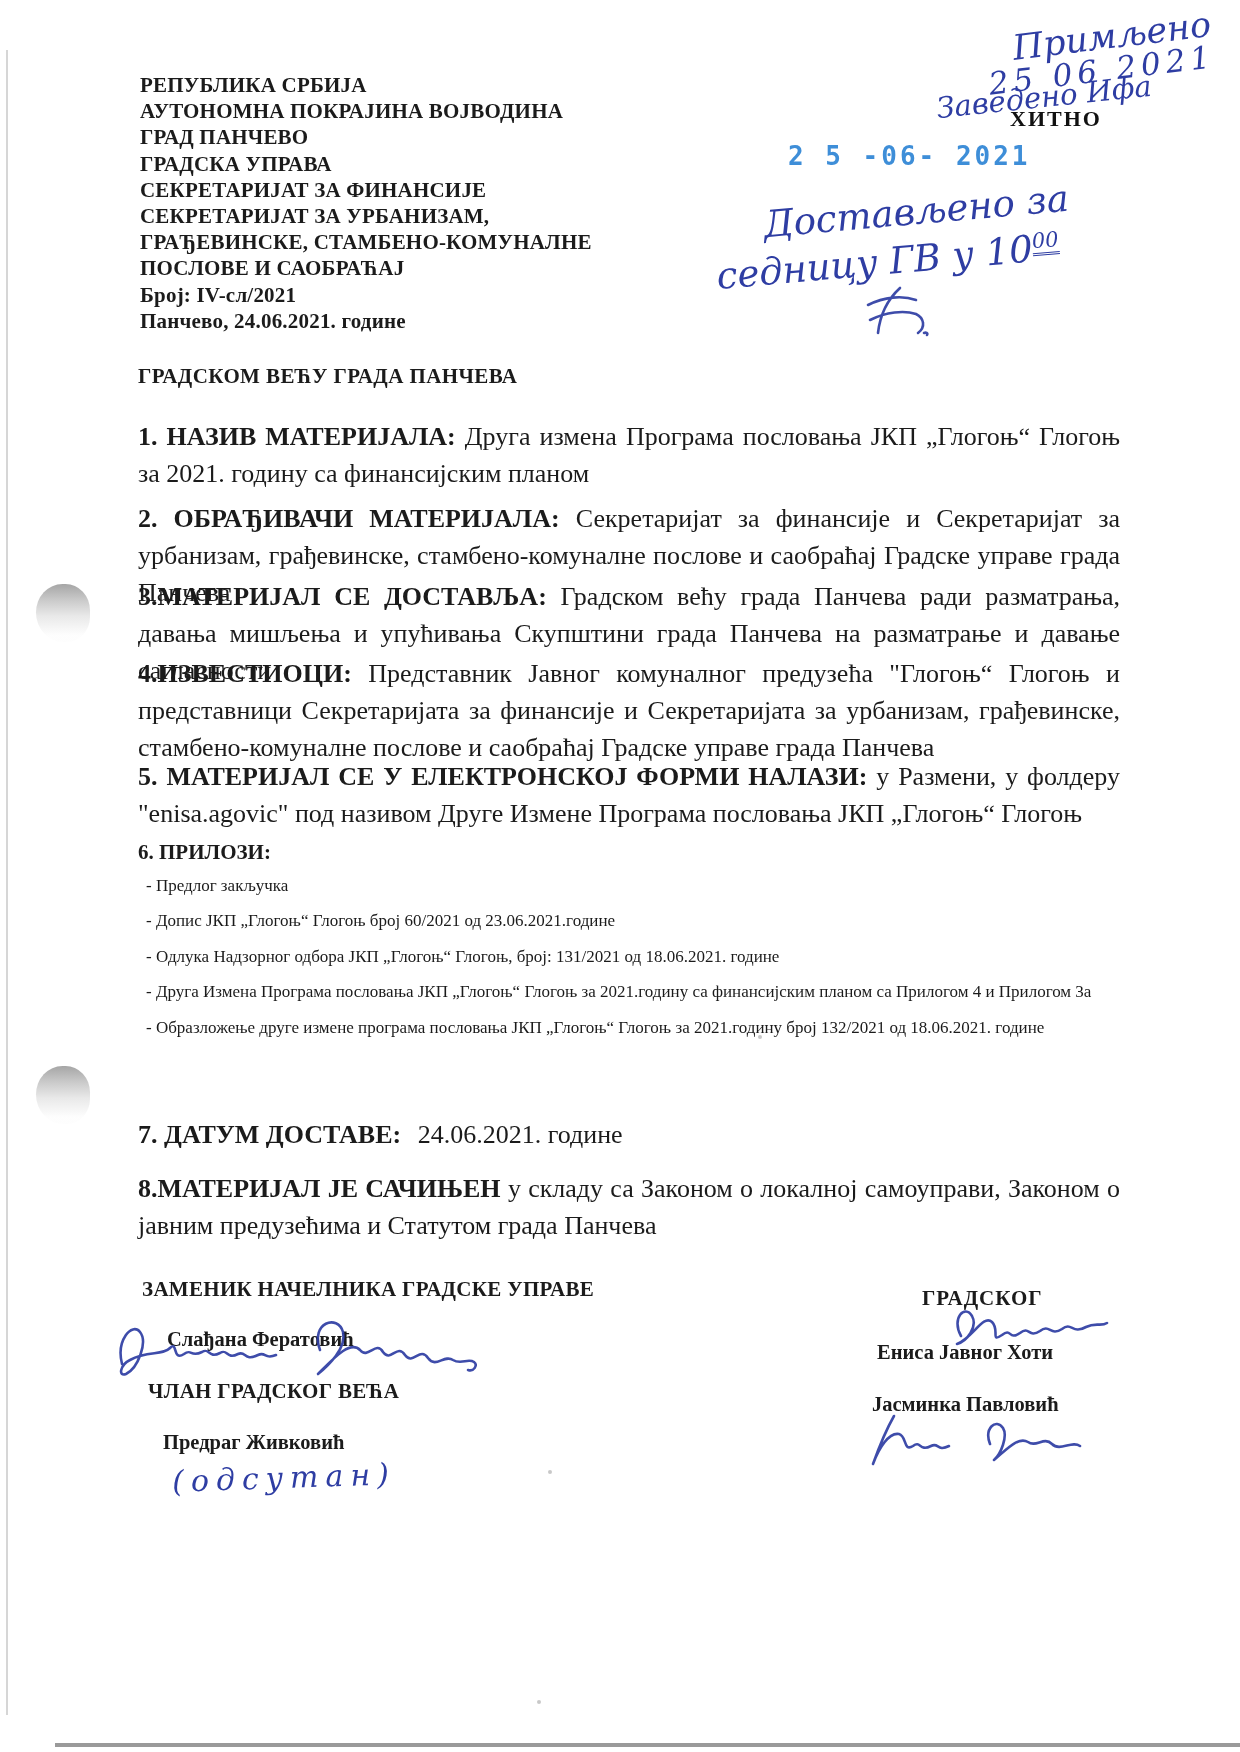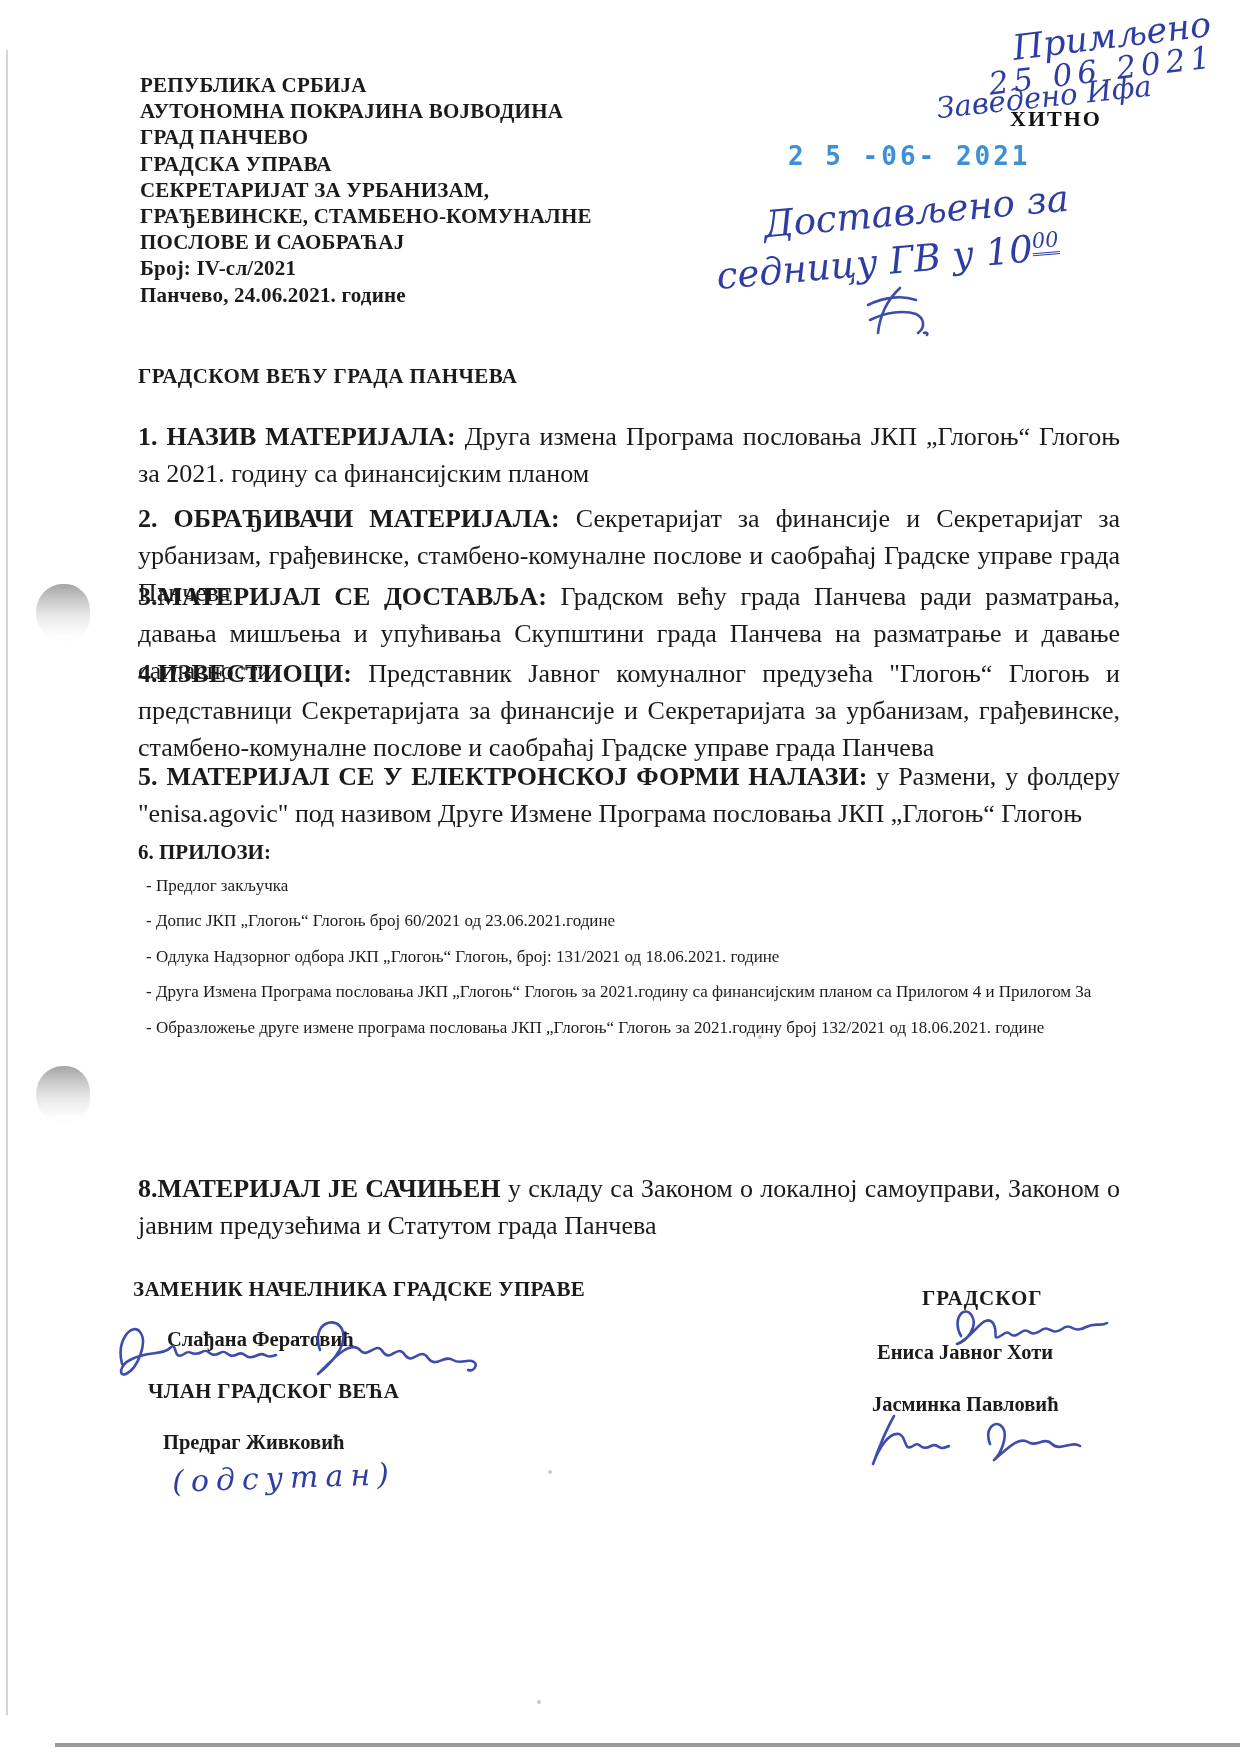--- a/index.html
+++ b/index.html
@@ -31,21 +31,21 @@
   .s5 { top:758px; }
   .attach-heading { position:absolute; left:138px; top:840px; margin:0; font-weight:bold; font-size:21px; }
   .attach { position:absolute; left:138px; top:864px; width:982px; }
   .attach-item { margin:8px; font-size:17px; line-height:27.4px; text-align:justify; }
   .s7 { top:1116px; }
   .s7 .txt { margin-left:10px; }
   .s8 { top:1170px; }
   
   .sig-title { position:absolute; font-weight:bold; font-size:21px; white-space:nowrap; letter-spacing:.3px; }
   .sig-name  { position:absolute; font-weight:bold; font-size:20.5px; white-space:nowrap; }
-  .t-deputy  { left:133px; top:1277px; }
+  .t-deputy  { left:142px; top:1277px; }
   .n-deputy  { left:167px; top:1328px; }
   .t-member  { left:148px; top:1379px; }
   .n-member  { left:163px; top:1431px; }
   .t-secr    { left:922px; top:1286px; letter-spacing:1px; }
   .n-secr1   { left:877px; top:1341px; }
   .n-secr2   { left:872px; top:1393px; }
   
   .ink { color:#2e3da3; font-style:italic; font-family:"DejaVu Serif",serif; position:absolute; white-space:nowrap; }
   .recv1 { left:1012px; top:16px;  font-size:35px; transform:rotate(-7deg); }
   .recv2 { left:988px;  top:52px;  font-size:31px; transform:rotate(-7deg); letter-spacing:5px; }
@@ -71,20 +71,21 @@
   <div class="punch p2"></div>
   <div class="speck" style="left:548px; top:1470px;"></div>
   <div class="speck" style="left:758px; top:1035px;"></div>
   <div class="speck" style="left:537px; top:1700px;"></div>
 
   <div class="header-block">
     <div class="h-line">РЕПУБЛИКА СРБИЈА</div>
     <div class="h-line">АУТОНОМНА ПОКРАЈИНА ВОЈВОДИНА</div>
     <div class="h-line">ГРАД ПАНЧЕВО</div>
     <div class="h-line">ГРАДСКА УПРАВА</div>
+    <div class="h-line">СЕКРЕТАРИЈАТ ЗА ФИНАНСИЈЕ</div>
     <div class="h-line">СЕКРЕТАРИЈАТ ЗА УРБАНИЗАМ,</div>
     <div class="h-line">ГРАЂЕВИНСКЕ, СТАМБЕНО-КОМУНАЛНЕ</div>
     <div class="h-line">ПОСЛОВЕ И САОБРАЋАЈ</div>
     <div class="h-line">Број: IV-сл/2021</div>
     <div class="h-line">Панчево, 24.06.2021. године</div>
   </div>
 
   <div class="ink recv1">Примљено</div>
   <div class="ink recv2">25 06 2021</div>
   <div class="ink recv3">Заведено Ифа</div>
@@ -128,20 +129,24 @@
 
   <p class="attach-heading">6. ПРИЛОЗИ:</p>
   <div class="attach">
     <p class="attach-item">- Предлог закључка</p>
     <p class="attach-item">- Допис ЈКП „Глогоњ“ Глогоњ број 60/2021 од 23.06.2021.године</p>
     <p class="attach-item">- Одлука Надзорног одбора ЈКП „Глогоњ“ Глогоњ, број: 131/2021 од 18.06.2021. године</p>
     <p class="attach-item">- Друга Измена Програма пословања ЈКП „Глогоњ“ Глогоњ за 2021.годину са финансијским планом са Прилогом 4 и Прилогом 3а</p>
     <p class="attach-item">- Образложење друге измене програма пословања ЈКП „Глогоњ“ Глогоњ за 2021.годину број 132/2021 од 18.06.2021. године</p>
   </div>
 
+  <p class="para s7">
+    <b class="lbl">7. ДАТУМ ДОСТАВЕ:</b>
+    <span class="txt">24.06.2021. године</span>
+  </p>
   <p class="para s8">
     <b class="lbl">8.МАТЕРИЈАЛ ЈЕ САЧИЊЕН</b>
     <span>у складу са Законом о локалној самоуправи, Законом о јавним предузећима и Статутом града Панчева</span>
   </p>
 
   <div class="sig-title t-deputy">ЗАМЕНИК НАЧЕЛНИКА ГРАДСКЕ УПРАВЕ</div>
   <div class="sig-name n-deputy">Слађана Фератовић</div>
   <svg class="sig-svg" style="left:112px; top:1310px;" width="372" height="86" viewBox="0 0 372 86">
     <path d="M10,54 C4,30 20,12 28,22 C36,32 26,58 14,64 C6,67 8,55 18,50 C36,40 50,46 58,38 C66,30 60,52 72,44 C80,38 78,48 90,42 C98,37 96,49 108,43 C116,38 114,50 126,44 C134,40 132,52 146,45 C154,41 152,50 164,45"></path>
     <path d="M208,40 C198,12 226,4 231,22 C235,38 216,56 206,64 C222,48 238,30 248,40 C256,50 264,30 271,42 C279,53 285,33 293,45 C301,56 308,36 316,48 C324,59 332,44 341,50 C349,55 356,48 362,52 C366,55 362,62 356,60"></path>

